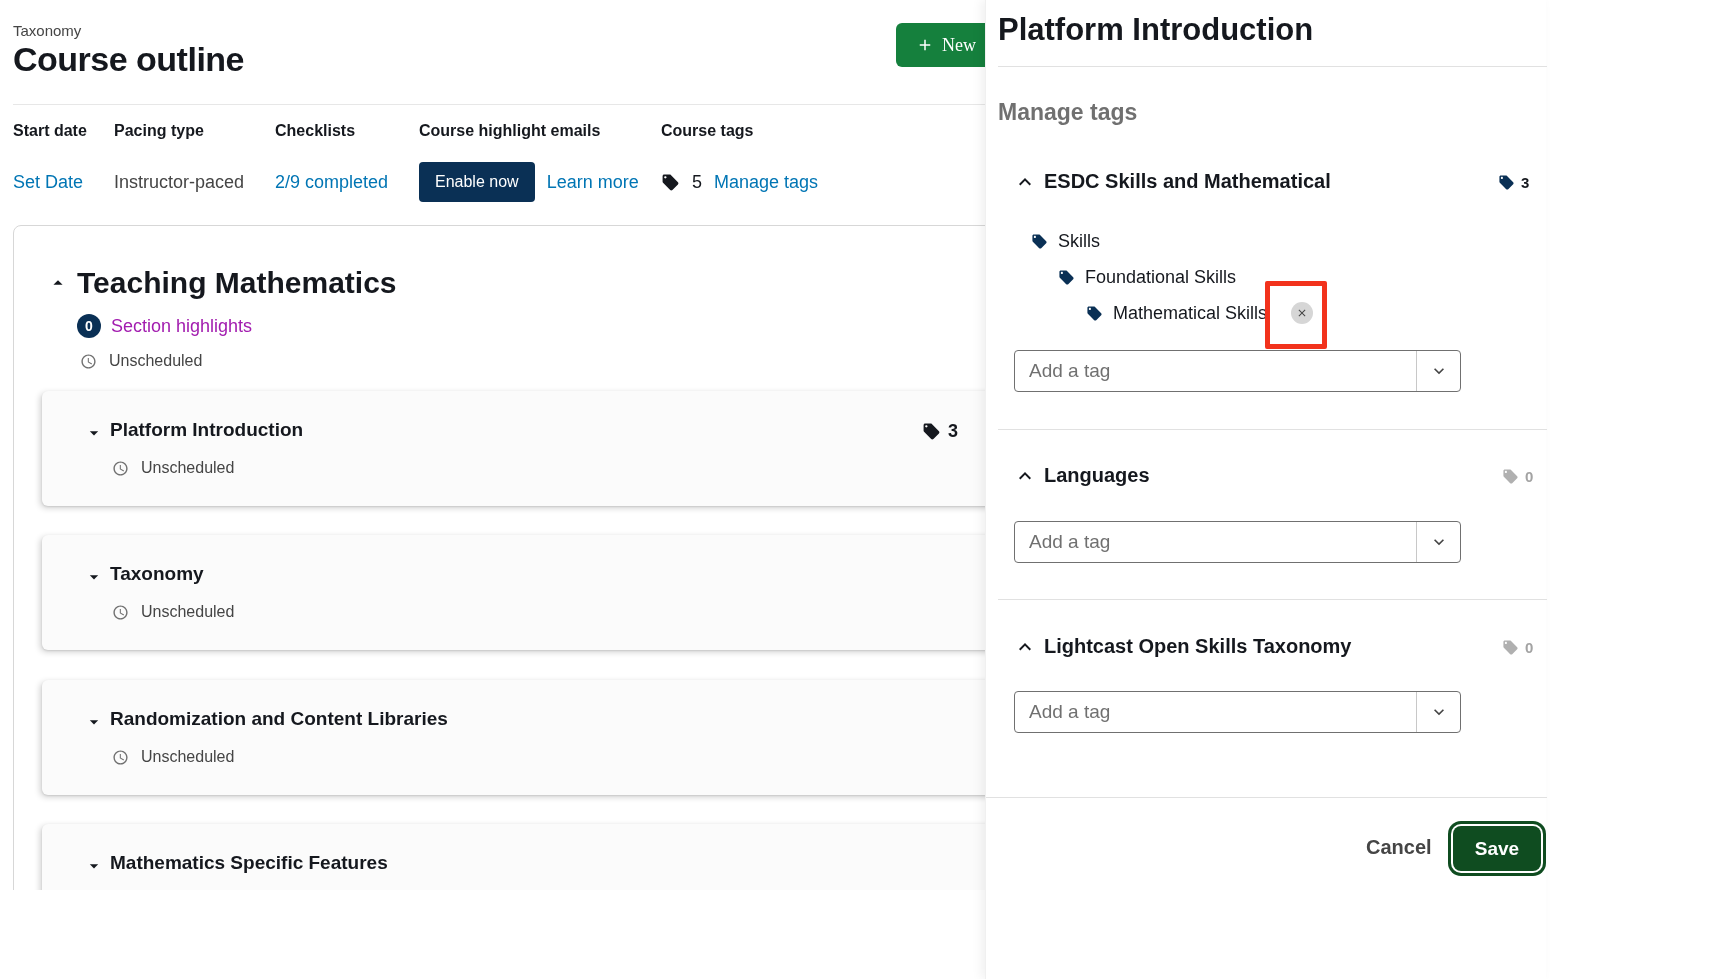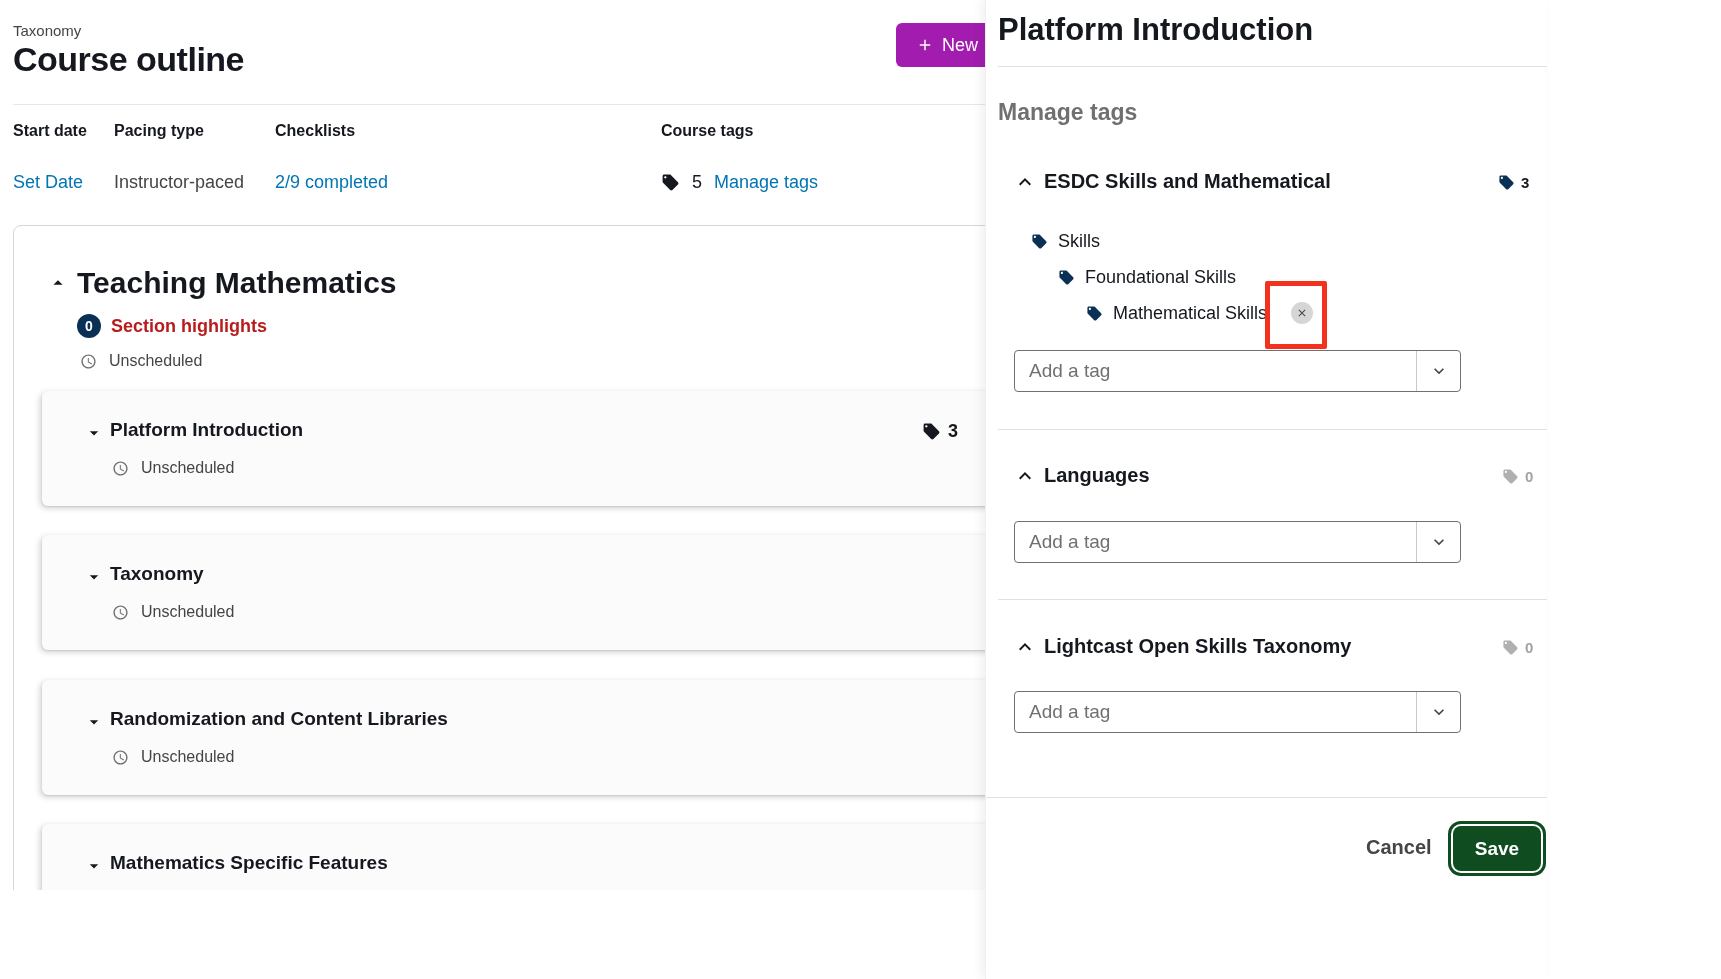--- a/index.html
+++ b/index.html
@@ -5,37 +5,37 @@
   * { margin:0; padding:0; box-sizing:border-box; }
   html,body { width:1721px; height:979px; background:#fff; font-family:"Liberation Sans",sans-serif; color:#15181E; overflow:hidden; }
   .abs { position:absolute; }
   .i { width:100%; height:100%; display:block; }
   .icon { display:inline-block; flex:none; }
 
   
   .left-pane { position:absolute; left:0; top:0; width:1060px; height:890px; overflow:hidden; }
   .eyebrow { left:13px; top:22px; font-size:15px; color:#454545; }
   .page-title { left:13px; top:40px; font-size:34px; font-weight:800; letter-spacing:-0.5px; }
-  .new-btn { left:896px; top:23px; height:44px; padding:0 20px; background:#a21caf; color:#fff; border:none; border-radius:6px; font-size:18px; font-weight:500; display:flex; align-items:center; gap:8px; cursor:pointer; font-family:Liberation Sans, sans-serif; }
+  .new-btn { left:896px; top:23px; height:44px; padding:0 20px; background:#15803d; color:#fff; border:none; border-radius:6px; font-size:18px; font-weight:500; display:flex; align-items:center; gap:8px; cursor:pointer; font-family:Liberation Serif, serif; }
   .new-btn .icon { width:18px; height:18px; color:#fff; }
   .header-divider { left:13px; top:104px; width:1047px; height:1px; background:#E7E7E7; }
 
   .meta-col { top:122px; }
   .meta-label { font-size:16px; font-weight:700; color:#15181E; }
   .meta-value { margin-top:22px; font-size:18px; color:#454545; display:flex; align-items:center; gap:12px; min-height:40px; }
   a.link { color:#0075B4; text-decoration:none; cursor:pointer; }
   .enable-btn { height:40px; padding:0 16px; background:#0A3055; color:#fff; border:none; border-radius:4px; font-size:16px; cursor:pointer; font-family:inherit; }
   .tag-icon-dark { width:19px; height:19px; color:#15181E; }
 
   .outline-card { left:13px; top:225px; width:1030px; height:700px; border:1px solid #D7D7D7; border-radius:8px; background:#fff; }
   .sec-caret { left:33px; top:46px; width:22px; height:22px; color:#15181E; background:none; border:none; padding:0; cursor:pointer; }
   .sec-title { left:63px; top:40px; font-size:30px; font-weight:800; }
   .hl-row { left:63px; top:88px; display:flex; align-items:center; gap:10px; cursor:pointer; }
   .hl-badge { width:24px; height:24px; border-radius:50%; background:#0A3055; color:#fff; font-size:14px; font-weight:700; display:flex; align-items:center; justify-content:center; }
-  .hl-label { font-size:18px; color:#b91c1c;font-weight:bold; }
+  .hl-label { font-size:18px; color:#a21caf; }
   .sched-row { display:flex; align-items:center; gap:12px; color:#454545; font-size:16px; }
   .sched-row .icon { width:17px; height:17px; color:#707070; }
 
   .sub-card { left:28px; width:985px; height:115px; background:#FBFBFB; border-radius:6px; box-shadow:-2px 2px 6px rgba(0,0,0,0.18), 0 1px 2px rgba(0,0,0,0.10); }
   .sub-caret { left:42px; top:32px; width:20px; height:20px; color:#15181E; background:none; border:none; padding:0; cursor:pointer; position:absolute; }
   .sub-title { left:68px; top:28px; font-size:19px; font-weight:700; position:absolute; }
   .sub-tags { left:880px; top:30px; position:absolute; display:flex; align-items:center; gap:7px; font-size:18px; font-weight:700; cursor:pointer; }
   .sub-sched { left:70px; top:68px; position:absolute; }
 
   
@@ -103,20 +103,27 @@
       </div>
   </div>
 
   <div class="abs meta-col" style="left:275px">
     <div class="meta-label">Checklists</div>
     <div class="meta-value">
         <a class="link">2/9 completed</a>
       </div>
   </div>
 
+  <div class="abs meta-col" style="left:419px">
+    <div class="meta-label">Course highlight emails</div>
+    <div class="meta-value">
+      <button class="enable-btn">Enable now</button>
+      <a class="link">Learn more</a>
+    </div>
+  </div>
 
   <div class="abs meta-col" style="left:661px">
     <div class="meta-label">Course tags</div>
     <div class="meta-value">
       <span class="icon tag-icon-dark">
           <svg class="i" viewBox="0 0 24 24">
             <path fill="currentColor" d="M21.41 11.58l-9-9C12.05 2.22 11.55 2 11 2H4c-1.1 0-2 .9-2 2v7c0 .55.22 1.05.59 1.41l9 9c.36.36.86.59 1.41.59.55 0 1.05-.23 1.41-.59l7-7c.37-.36.59-.86.59-1.41 0-.55-.23-1.06-.59-1.42zM5.5 7C4.67 7 4 6.33 4 5.5S4.67 4 5.5 4 7 4.67 7 5.5 6.33 7 5.5 7z"></path>
           </svg>
         </span>
       <span style="color:#15181E">5</span>

